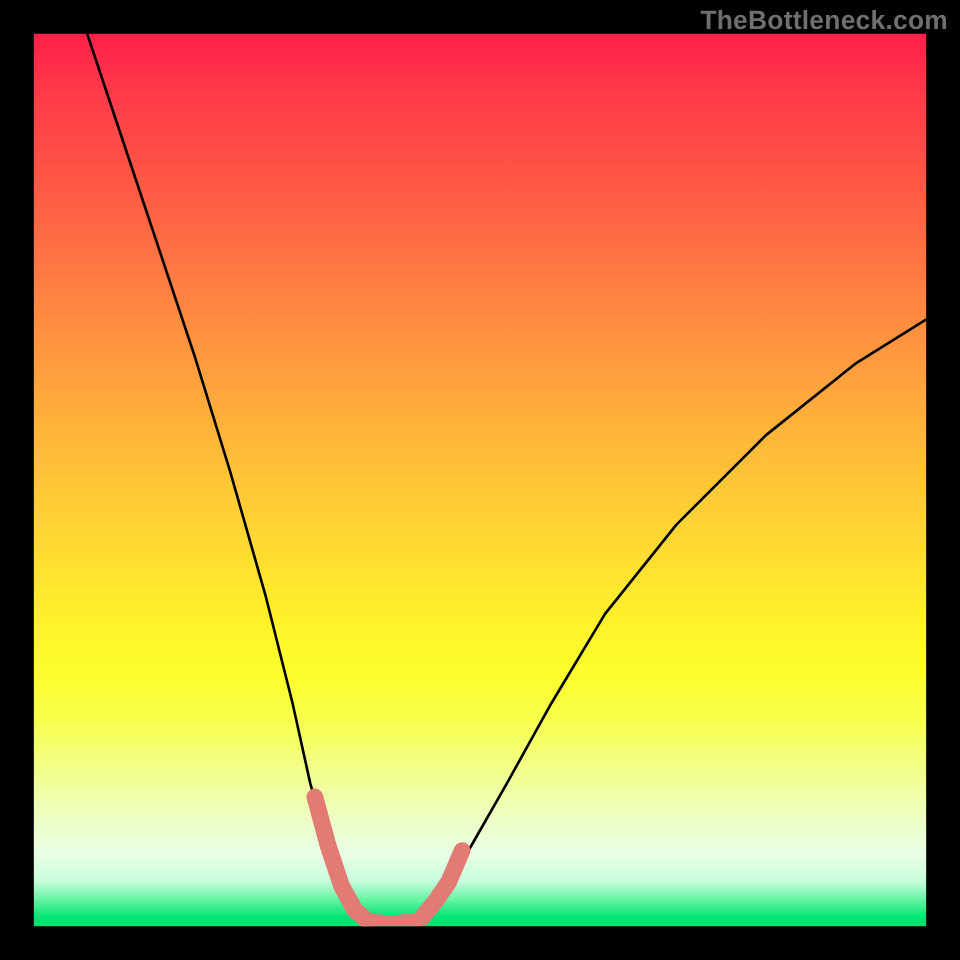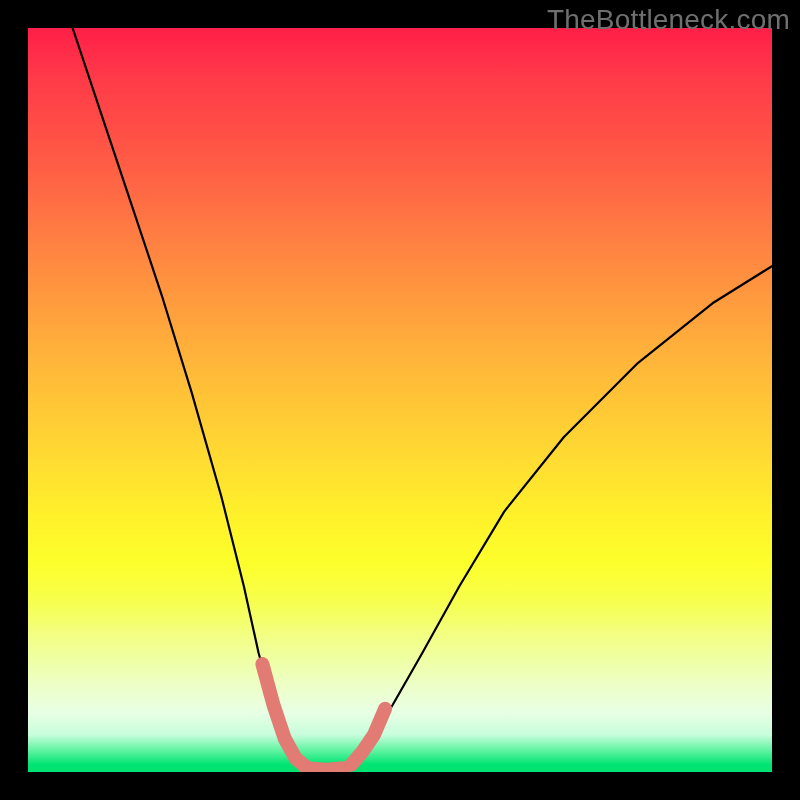--- a/index.html
+++ b/index.html
@@ -17,22 +17,22 @@
     left: 0;
     width: 800px;
     height: 800px;
     background: #000;
   }
   .watermark {
     position: absolute;
     top: 4px;
     right: 10px;
     color: #6f6f6f;
-    font-size: 28px;
-    font-weight: 400;
+    font-size: 22px;
+    font-weight: 700;
     letter-spacing: 0.2px;
     z-index: 10;
     user-select: none;
   }
   .plot {
     position: absolute;
     top: 28px;
     left: 28px;
     width: 744px;
     height: 744px;

